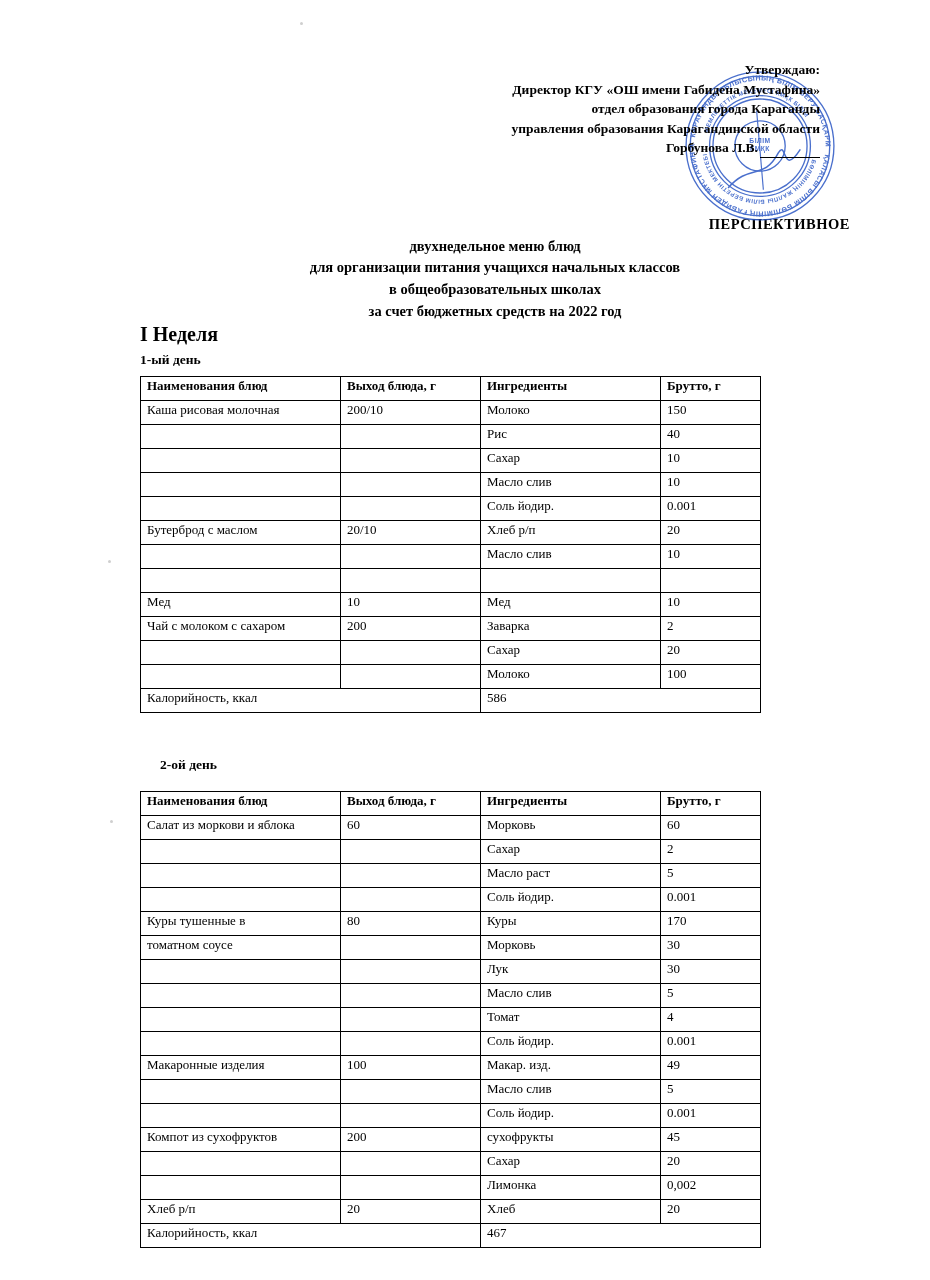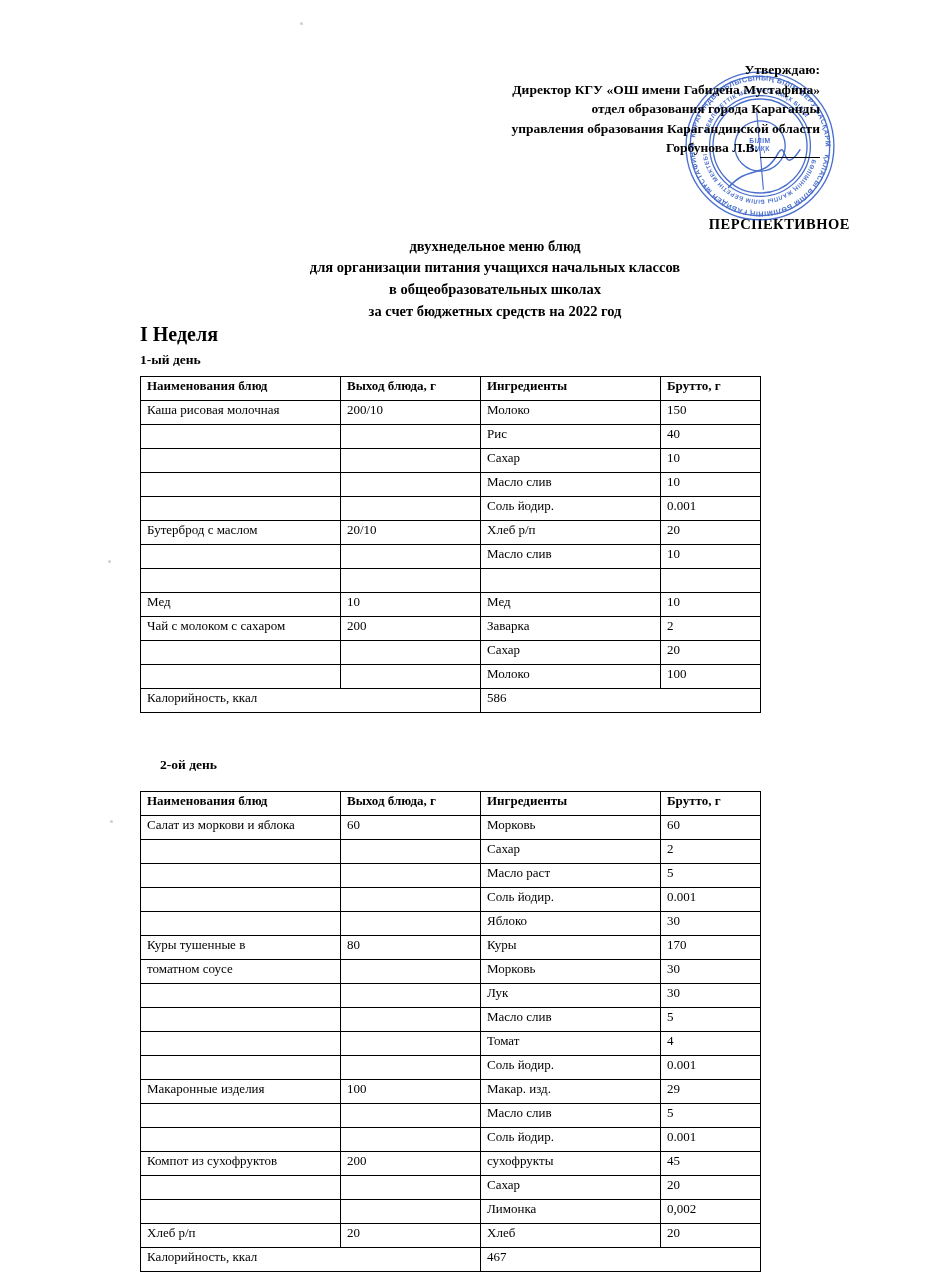--- a/index.html
+++ b/index.html
@@ -304,26 +304,20 @@
           <td>Масло раст</td>
           <td>5</td>
         </tr>
         <tr>
           <td></td>
           <td></td>
           <td>Соль йодир.</td>
           <td>0.001</td>
         </tr>
         <tr>
-          <td></td>
-          <td></td>
-          <td>Яблоко</td>
-          <td>30</td>
-        </tr>
-        <tr>
           <td>Куры тушенные в</td>
           <td>80</td>
           <td>Куры</td>
           <td>170</td>
         </tr>
         <tr>
           <td>томатном соусе</td>
           <td></td>
           <td>Морковь</td>
           <td>30</td>
@@ -349,21 +343,21 @@
         <tr>
           <td></td>
           <td></td>
           <td>Соль йодир.</td>
           <td>0.001</td>
         </tr>
         <tr>
           <td>Макаронные изделия</td>
           <td>100</td>
           <td>Макар. изд.</td>
-          <td>29</td>
+          <td>49</td>
         </tr>
         <tr>
           <td></td>
           <td></td>
           <td>Масло слив</td>
           <td>5</td>
         </tr>
         <tr>
           <td></td>
           <td></td>

